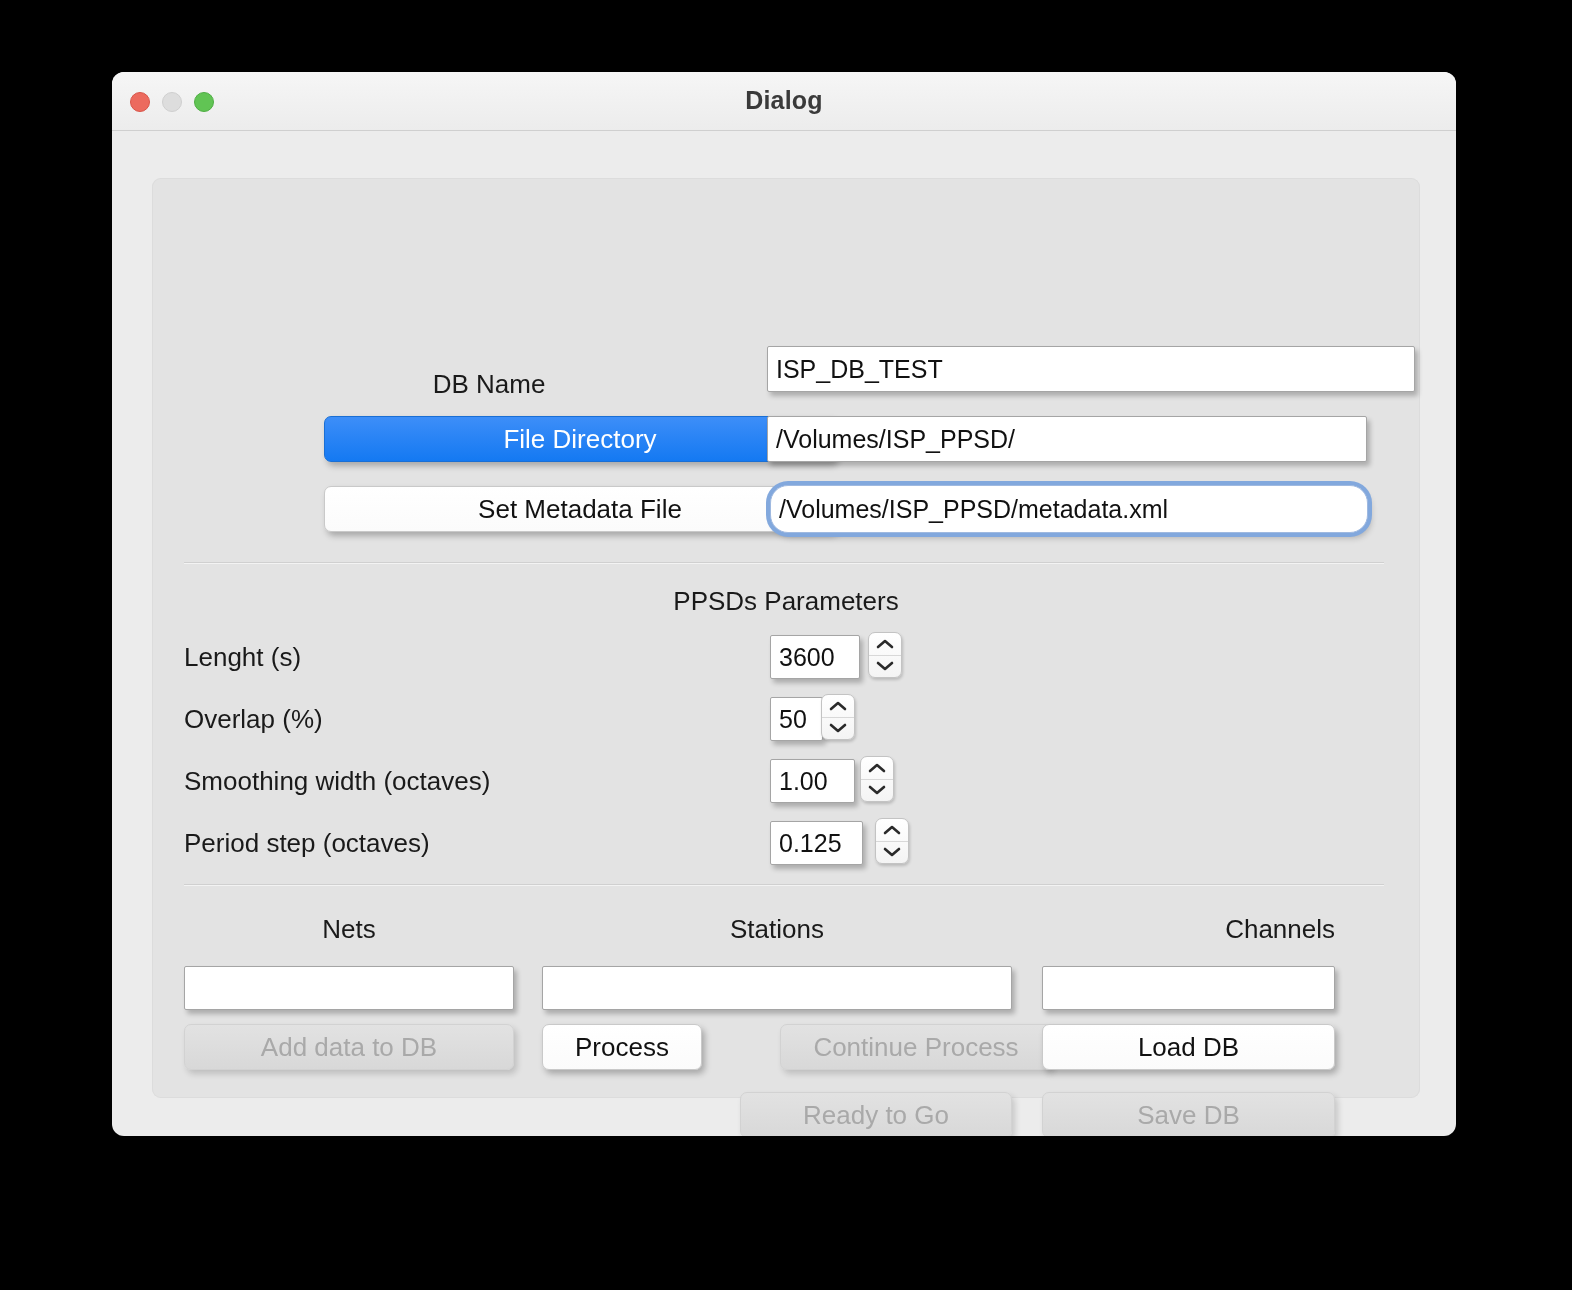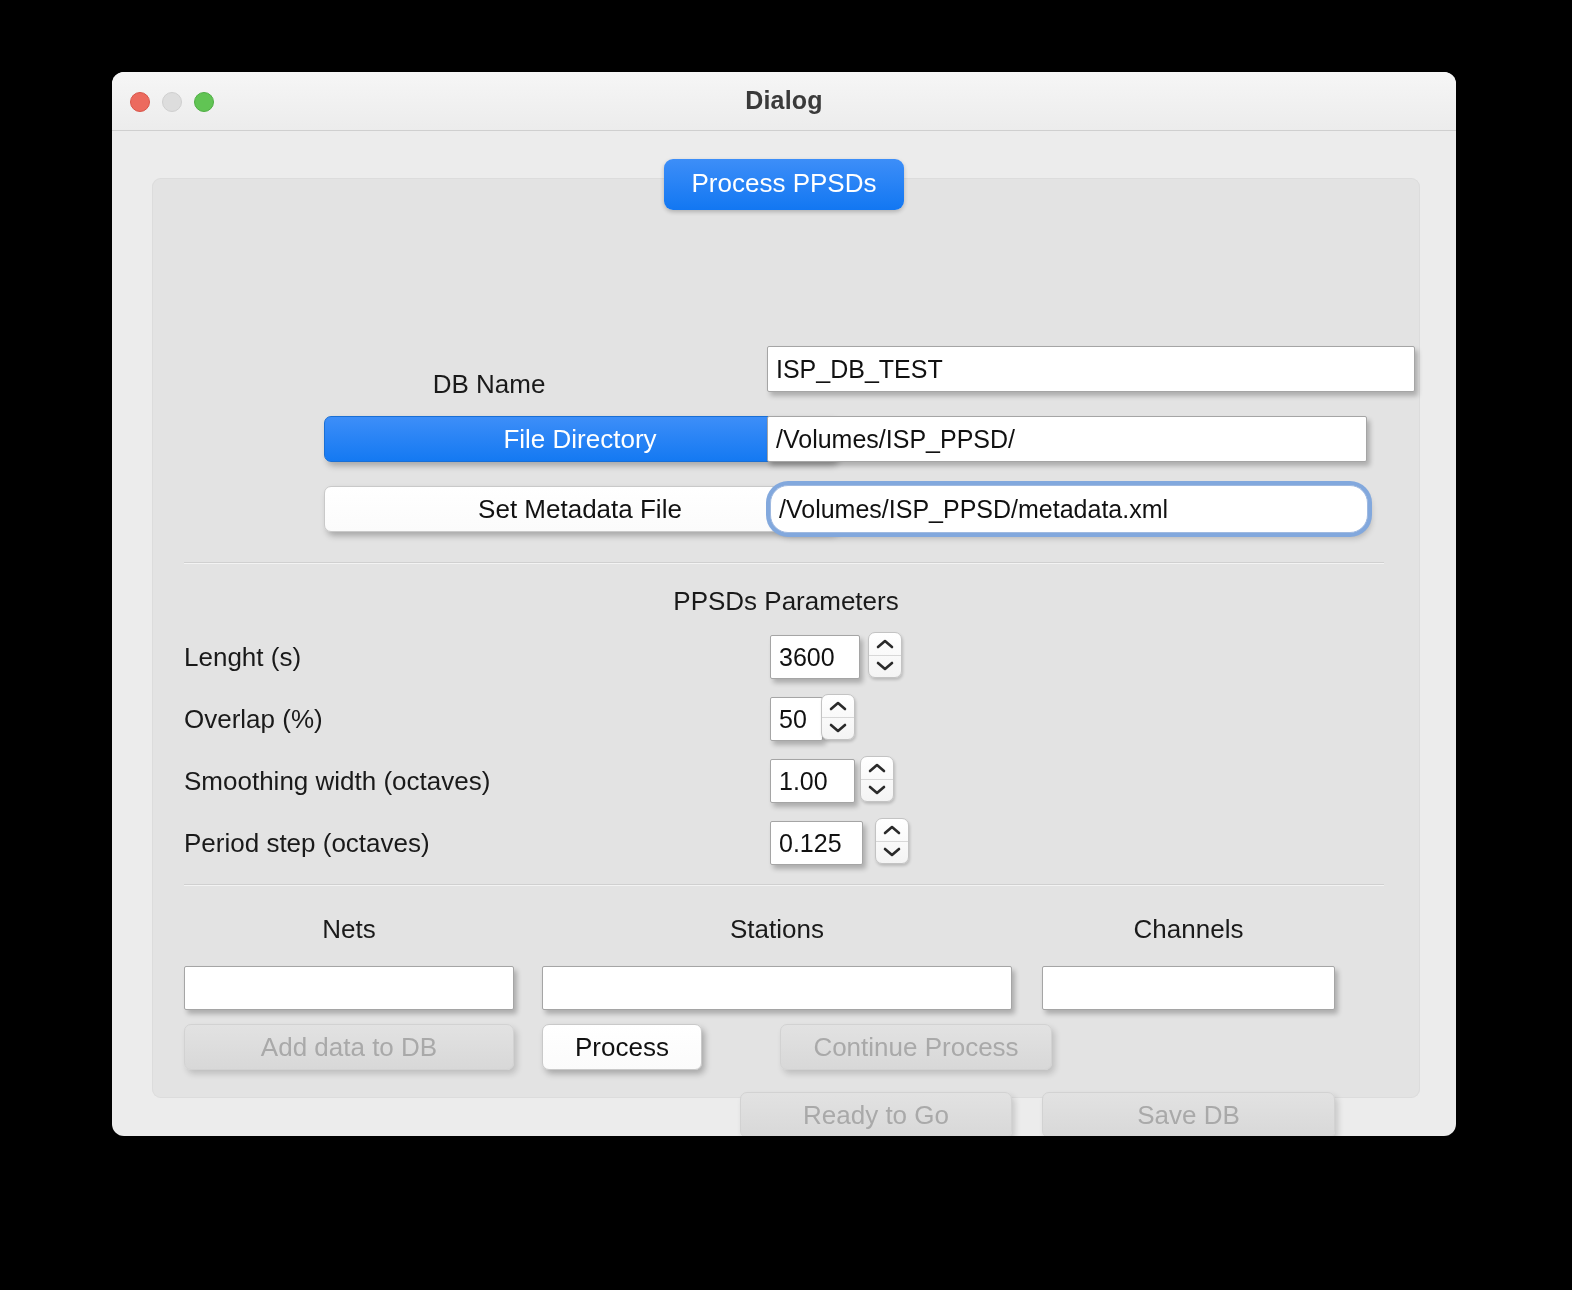--- a/index.html
+++ b/index.html
@@ -184,23 +184,20 @@
 
   <div class="titlebar">
     <div class="traffic">
       <span class="light red"></span>
       <span class="light yellow"></span>
       <span class="light green"></span>
     </div>
     <div class="win-title">Dialog</div>
   </div>
 
-  <div class="tabbar">
-    <span class="tab-pill">Process PPSDs</span>
-  </div>
 
   <div class="groupbox">
 
     <div class="label" style="left:172px; top:176px; width:330px;margin-top:15px;">DB Name</div>
     <input class="textinput" type="text" style="left: 615px; top: 168px; width: 648px; height: 46px;" value="ISP_DB_TEST">
 
     <button class="btn blue" style="left:172px; top:238px; width:512px; height:46px;">File Directory</button>
     <input class="textinput" type="text" style="left: 615px; top: 238px; width: 600px; height: 46px;" value="/Volumes/ISP_PPSD/">
 
     <button class="btn" style="left:172px; top:308px; width:512px; height:46px;">Set Metadata File</button>
@@ -267,27 +264,28 @@
         <svg width="20" height="12" viewBox="0 0 20 12">
             <polyline points="3,3 10,9 17,3" fill="none" stroke="#2a2a2a" stroke-width="2.6" stroke-linecap="round" stroke-linejoin="round"></polyline>
           </svg>
       </span>
     </div>
 
     <div class="divider" style="left:32px; top:706px; width:1200px;"></div>
 
     <div class="label" style="left:32px; top:736px; width:330px;">Nets</div>
     <div class="label" style="left:390px; top:736px; width:470px;">Stations</div>
-    <div class="label" style="left:890px; top:736px; width:293px;">Channels</div>
+    <div class="label" style="left:890px; top:736px; width:293px;text-align:right;">Channels</div>
 
     <input class="textinput" type="text" style="left: 32px; top: 788px; width: 330px; height: 44px;" value="">
     <input class="textinput" type="text" style="left: 390px; top: 788px; width: 470px; height: 44px;" value="">
     <input class="textinput" type="text" style="left: 890px; top: 788px; width: 293px; height: 44px;" value="">
 
     <button class="btn disabled" style="left:32px; top:846px; width:330px; height:46px;">Add data to DB</button>
     <button class="btn" style="left:390px; top:846px; width:160px; height:46px;">Process</button>
     <button class="btn disabled" style="left:588px; top:846px; width:272px; height:46px;margin-left:40px;">Continue Process</button>
+    <button class="btn" style="left:890px; top:846px; width:293px; height:46px;">Load DB</button>
 
     <button class="btn disabled" style="left:588px; top:914px; width:272px; height:46px;">Ready to Go</button>
     <button class="btn disabled" style="left:890px; top:914px; width:293px; height:46px;">Save DB</button>
 
   </div>
 </div>
 
 </body></html>

